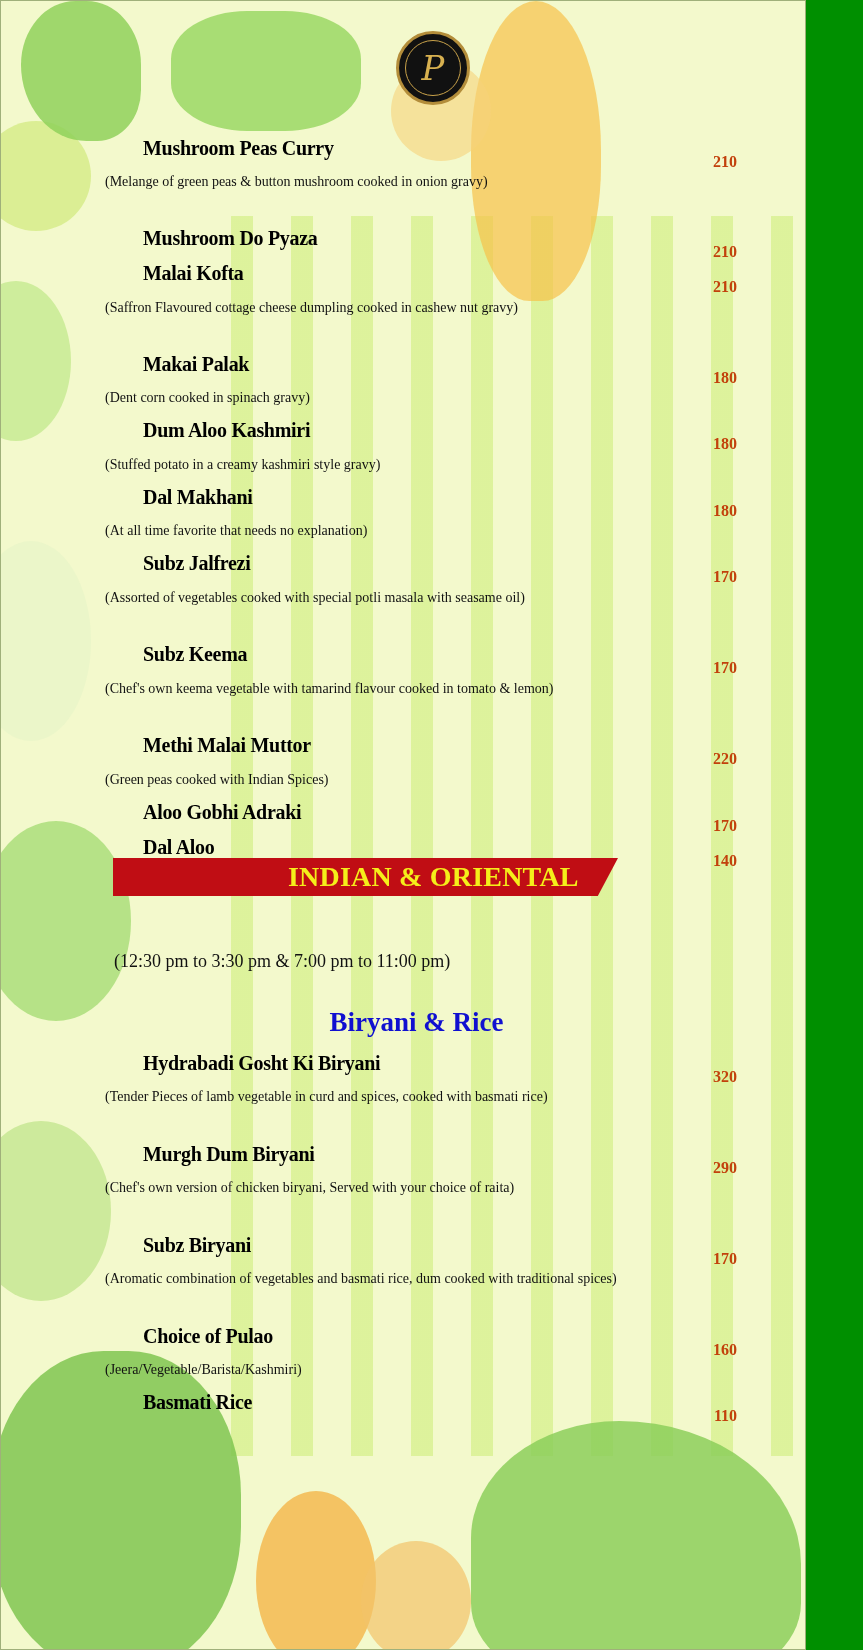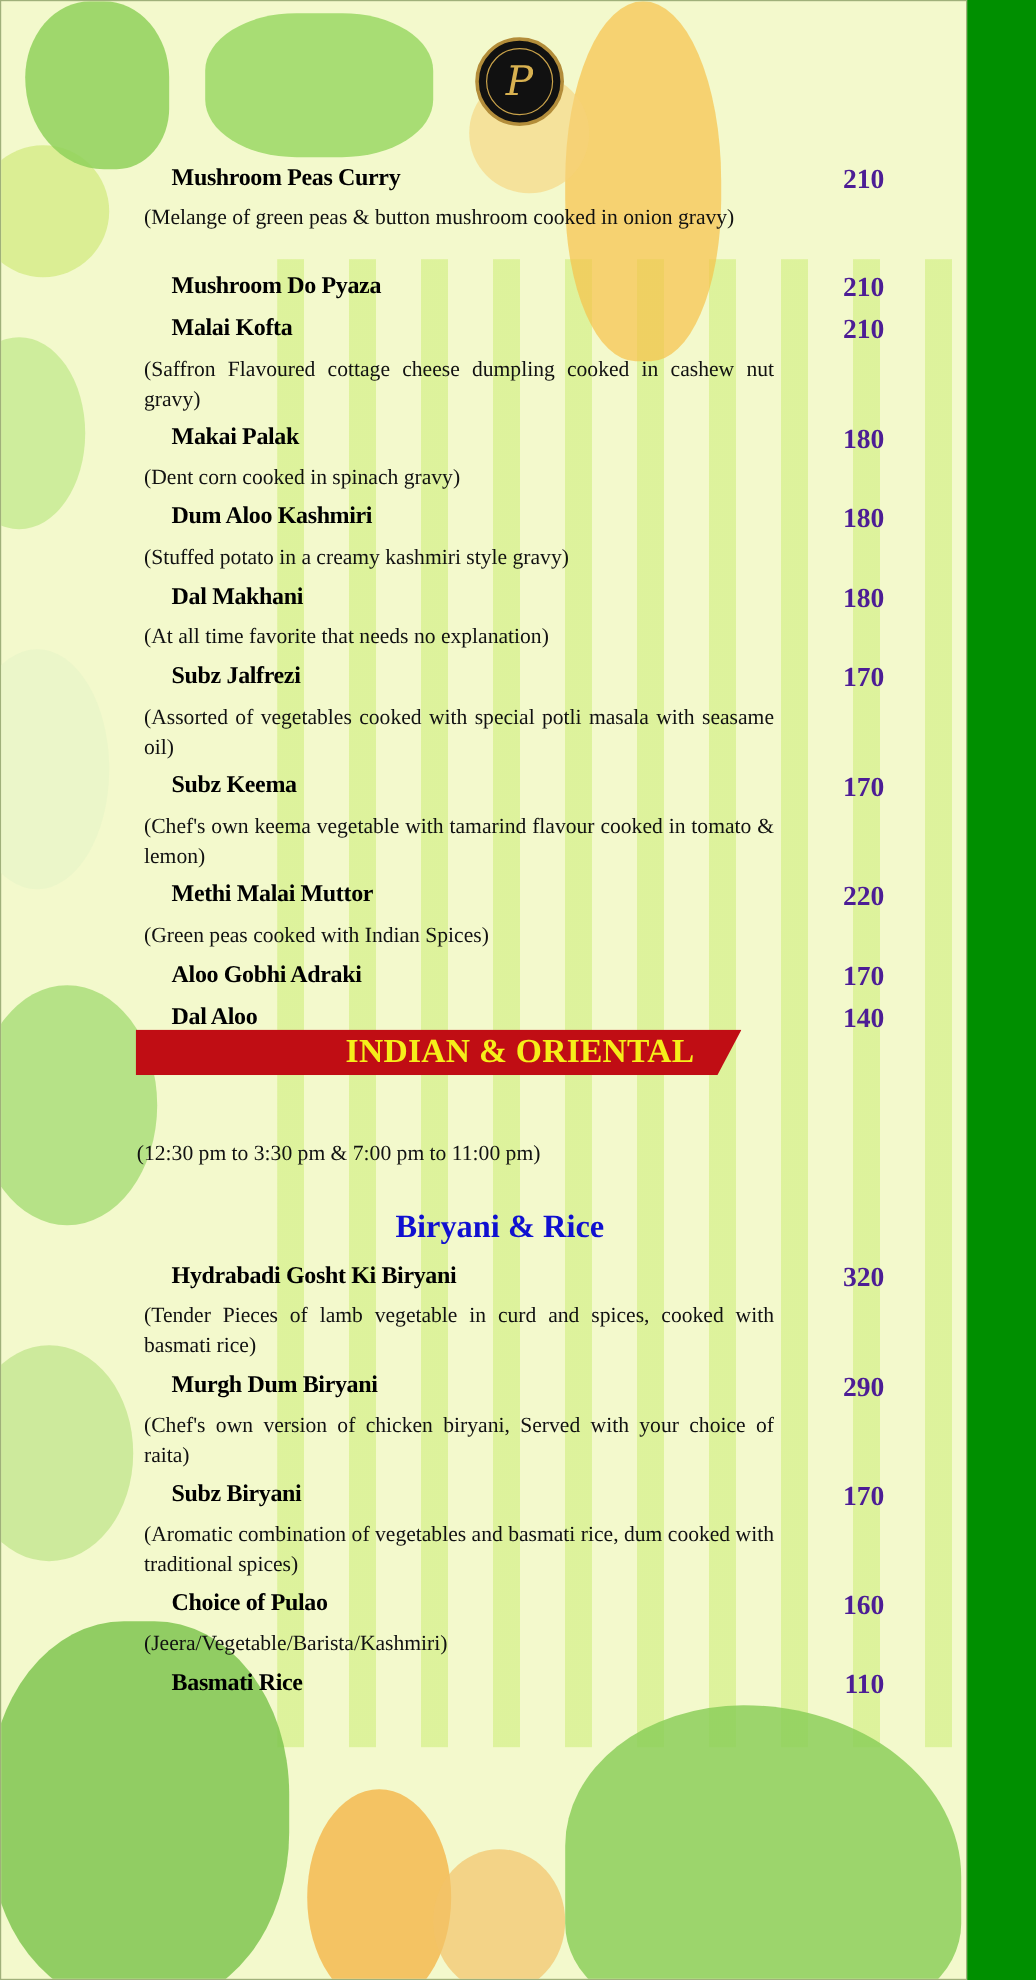--- a/index.html
+++ b/index.html
@@ -10,22 +10,22 @@
   .stripes{position:absolute;left:230px;top:215px;width:576px;height:1240px;
     background:repeating-linear-gradient(90deg, rgba(214,240,140,0.75) 0 22px, rgba(243,249,204,0) 22px 60px);}
   .sidebar{position:absolute;left:806px;top:0;width:57px;height:1650px;background:#008f00;}
   .veg{position:absolute;border-radius:50%;opacity:.85;}
   .logo{position:absolute;left:395px;top:30px;width:74px;height:74px;border-radius:50%;
     background:#111;border:3px solid #b38d3a;box-sizing:border-box;display:flex;align-items:center;justify-content:center;}
   .logo-inner{width:56px;height:56px;border-radius:50%;border:1.5px solid #c9a24a;box-sizing:border-box;
     display:flex;align-items:center;justify-content:center;color:#d8b150;font-size:34px;font-style:italic;font-family:"DejaVu Serif",serif;}
   .row{position:absolute;left:113px;width:623px;height:24px;}
   .name{position:absolute;left:0;top:0;font-weight:bold;font-size:20px;color:#000;letter-spacing:-0.3px;margin-left:29px;}
-  .price{position:absolute;right:0;top:0;font-weight:bold;font-size:23px;color:#4c1d95;}
-  .desc{position:absolute;left:119px;width:525px;font-size:18px;line-height:25px;color:#111;text-align:justify;}
+  .price{position:absolute;right:0;top:16px;font-weight:bold;font-size:16px;color:#c2410c;}
+  .desc{position:absolute;left:104px;width:525px;font-size:14px;line-height:25px;color:#111;text-align:justify;}
   .banner{position:absolute;left:112px;top:857px;width:505px;height:38px;}
   .banner-bg{position:absolute;left:0;top:0;width:100%;height:100%;background:#c00d14;
     clip-path:polygon(0 0,100% 0,96% 100%,0 100%);}
   .banner-text{position:absolute;left:175px;top:3px;font-size:28px;font-weight:bold;color:#f5ee1a;letter-spacing:0.2px;}
   .hours{position:absolute;left:113px;top:950px;font-size:18px;color:#111;}
   .subhead{position:absolute;left:0;width:806px;top:1006px;text-align:center;font-size:27px;font-weight:bold;color:#1010d0;padding-left:25px;box-sizing:border-box;}
 </style>
 </head>
 <body>
 

